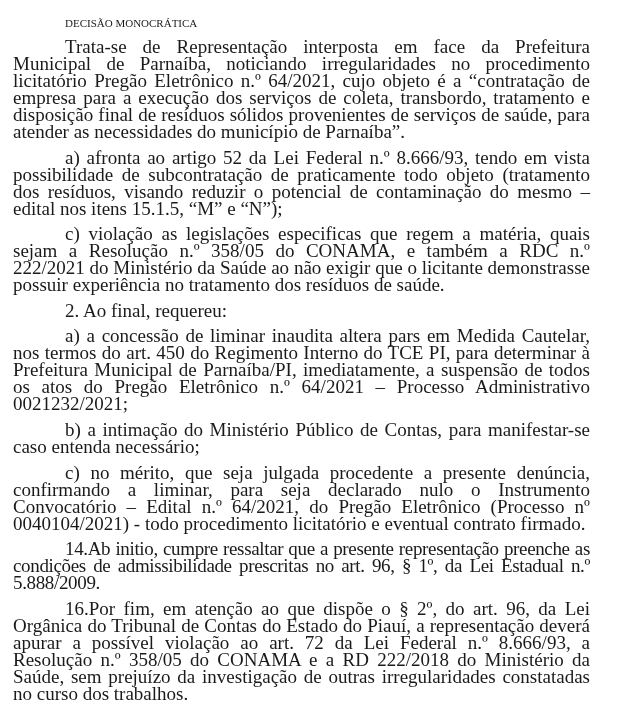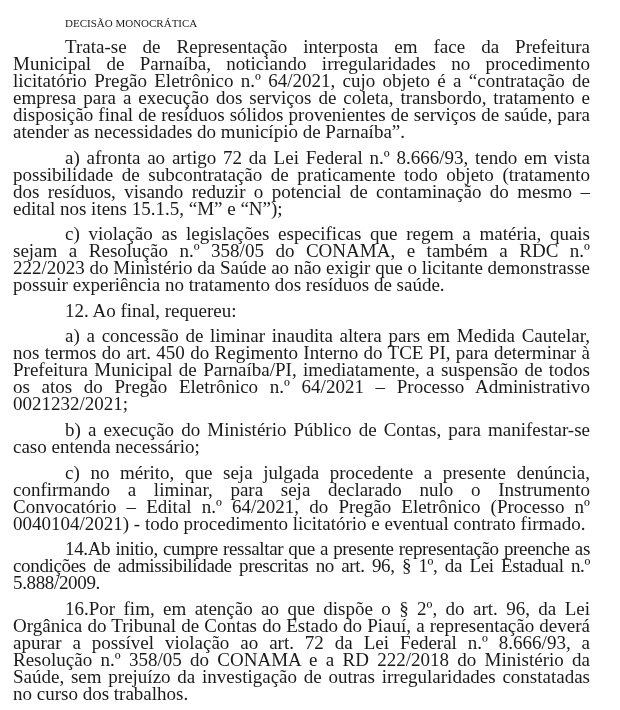--- a/index.html
+++ b/index.html
@@ -28,21 +28,21 @@
     text-indent: 52px;
   }
   p.tight { letter-spacing: -0.35px; word-spacing: -0.5px; }
 </style>
 </head>
 <body>
 
 <div class="page">
   <h1 class="title">DECISÃO MONOCRÁTICA</h1>
   <p>Trata-se de Representação interposta em face da Prefeitura Municipal de Parnaíba, noticiando irregularidades no procedimento licitatório Pregão Eletrônico n.º 64/2021, cujo objeto é a “contratação de empresa para a execução dos serviços de coleta, transbordo, tratamento e disposição final de resíduos sólidos provenientes de serviços de saúde, para atender as necessidades do município de Parnaíba”.</p>
-  <p>a) afronta ao artigo 72 da Lei Federal n.º 8.666/93, tendo em vista possibilidade de subcontratação de praticamente todo objeto (tratamento dos resíduos, visando reduzir o potencial de contaminação do mesmo – edital nos itens 15.1.5, “M” e “N”);</p>
-  <p>c) violação as legislações especificas que regem a matéria, quais sejam a Resolução n.º 358/05 do CONAMA, e também a RDC n.º 222/2023 do Ministério da Saúde ao não exigir que o licitante demonstrasse possuir experiência no tratamento dos resíduos de saúde.</p>
-  <p>12. Ao final, requereu:</p>
+  <p>a) afronta ao artigo 52 da Lei Federal n.º 8.666/93, tendo em vista possibilidade de subcontratação de praticamente todo objeto (tratamento dos resíduos, visando reduzir o potencial de contaminação do mesmo – edital nos itens 15.1.5, “M” e “N”);</p>
+  <p>c) violação as legislações especificas que regem a matéria, quais sejam a Resolução n.º 358/05 do CONAMA, e também a RDC n.º 222/2021 do Ministério da Saúde ao não exigir que o licitante demonstrasse possuir experiência no tratamento dos resíduos de saúde.</p>
+  <p>2. Ao final, requereu:</p>
   <p>a) a concessão de liminar inaudita altera pars em Medida Cautelar, nos termos do art. 450 do Regimento Interno do TCE PI, para determinar à Prefeitura Municipal de Parnaíba/PI, imediatamente, a suspensão de todos os atos do Pregão Eletrônico n.º 64/2021 – Processo Administrativo 0021232/2021;</p>
-  <p>b) a execução do Ministério Público de Contas, para manifestar-se caso entenda necessário;</p>
+  <p>b) a intimação do Ministério Público de Contas, para manifestar-se caso entenda necessário;</p>
   <p>c) no mérito, que seja julgada procedente a presente denúncia, confirmando a liminar, para seja declarado nulo o Instrumento Convocatório – Edital n.º 64/2021, do Pregão Eletrônico (Processo nº 0040104/2021) - todo procedimento licitatório e eventual contrato firmado.</p>
   <p class="tight">14.Ab initio, cumpre ressaltar que a presente representação preenche as condições de admissibilidade prescritas no art. 96, § 1º, da Lei Estadual n.º 5.888/2009.</p>
   <p>16.Por fim, em atenção ao que dispõe o § 2º, do art. 96, da Lei Orgânica do Tribunal de Contas do Estado do Piauí, a representação deverá apurar a possível violação ao art. 72 da Lei Federal n.º 8.666/93, a Resolução n.º 358/05 do CONAMA e a RD 222/2018 do Ministério da Saúde, sem prejuízo da investigação de outras irregularidades constatadas no curso dos trabalhos.</p>
 </div>
 
 </body></html>

